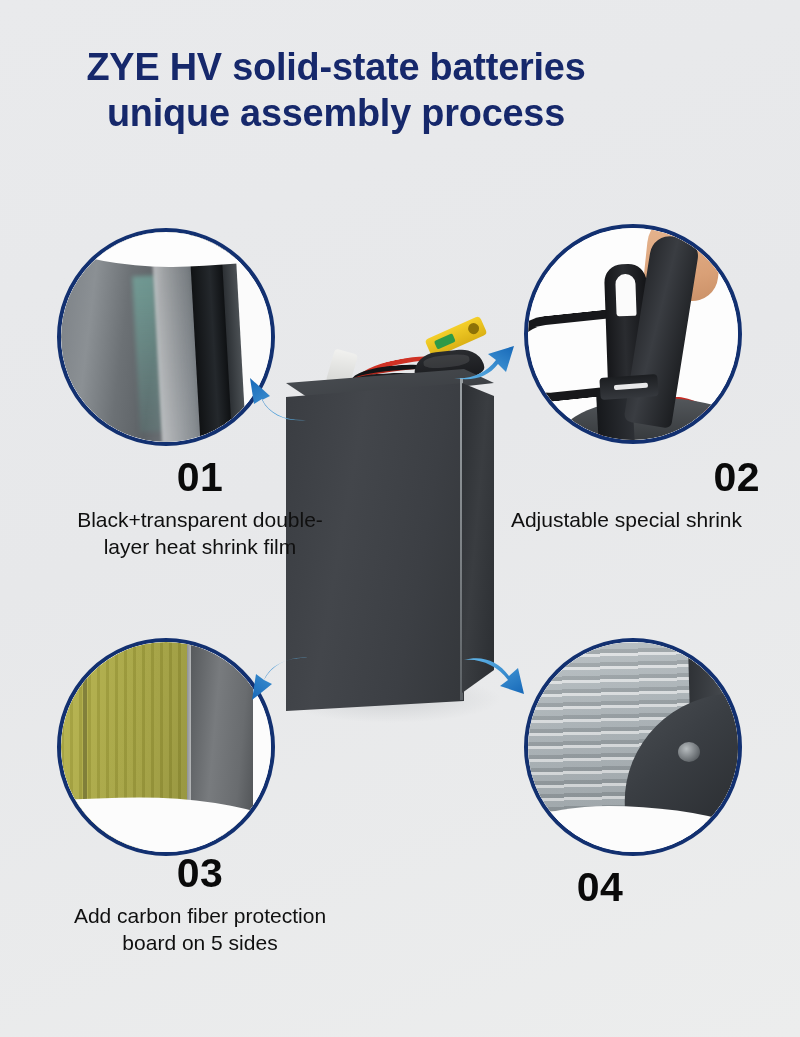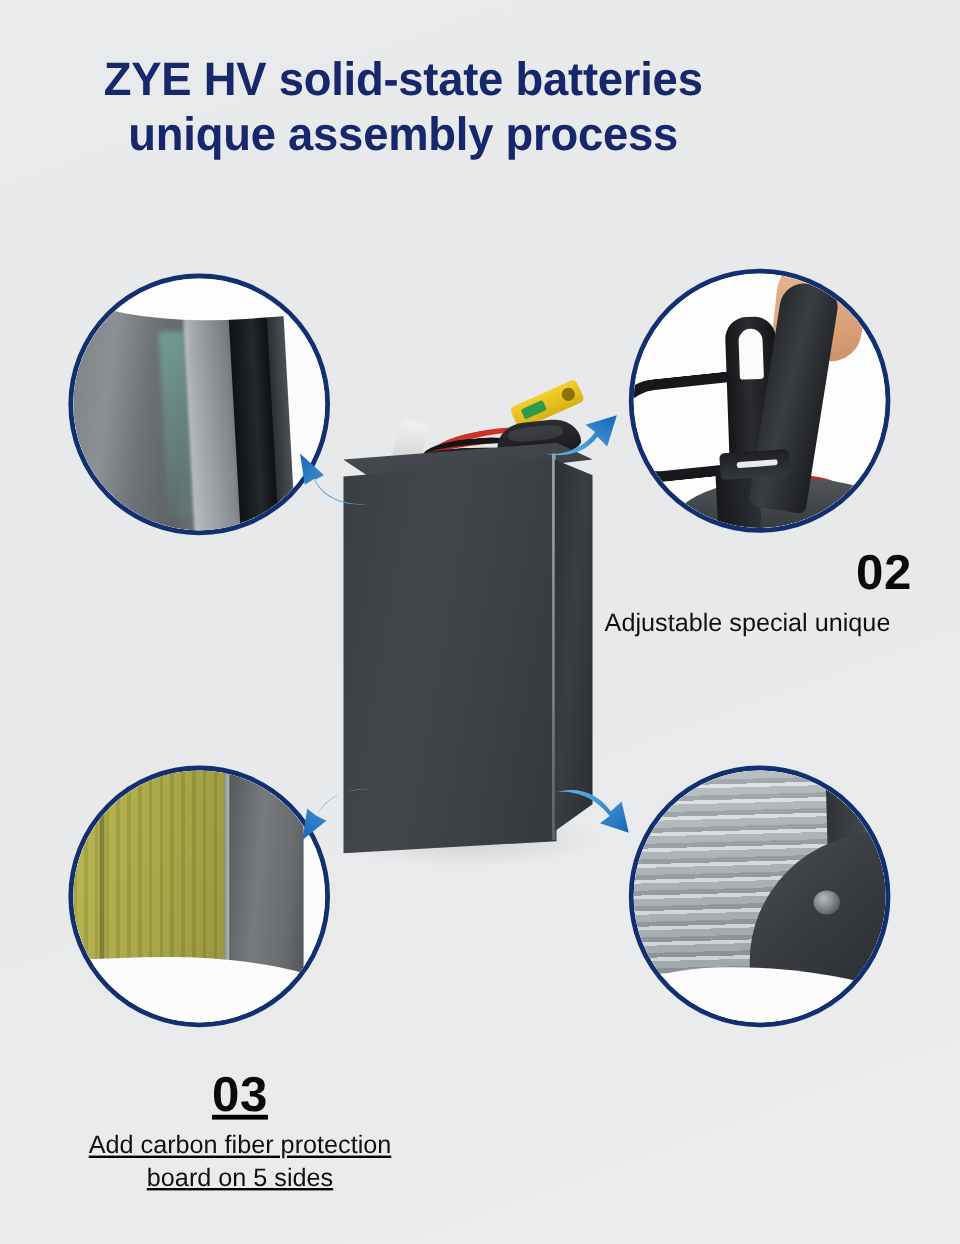--- a/index.html
+++ b/index.html
@@ -353,21 +353,21 @@
   #arrow-4 { left: 462px; top: 652px; }
 
   
   .step {
     position: absolute;
     width: 320px;
     text-align: center;
   }
   #step-1 { left: 40px;  top: 452px; }
   #step-2 { left: 440px; top: 452px; text-align: right; }
-  #step-3 { left: 40px;  top: 887px; text-decoration: underline; }
+  #step-3 { left: 40px;  top: 848px; }
   #step-4 { left: 440px; top: 862px; }
 
   .step-number {
     color: #0a0a0a;
     font-weight: bold;
     font-size: 41px;
     line-height: 50px;
     letter-spacing: 0.5px;
   }
   .step-caption {
@@ -483,27 +483,32 @@
   <svg class="arrow" id="arrow-4" width="66" height="52" viewBox="0 0 66 52">
     <defs>
       <linearGradient id="ag4" x1="0" y1="0" x2="1" y2="1">
         <stop offset="0" stop-color="#63b8ea"></stop>
         <stop offset="1" stop-color="#1668b8"></stop>
       </linearGradient>
     </defs>
     <path d="M2 8 C18 6 36 14 46 28 L38 34 L62 42 L56 16 L47 24 C36 9 20 3 2 8 Z" fill="url(#ag4)"></path>
   </svg>
 
+  <div class="step" id="step-1">
+    <div class="step-number">01</div>
+    <div class="step-caption">Black+transparent double-layer heat shrink film</div>
+  </div>
 
   <div class="step" id="step-2">
     <div class="step-number">02</div>
-    <div class="step-caption">Adjustable special unique</div>
+    <div class="step-caption">Adjustable special shrink</div>
   </div>
 
   <div class="step" id="step-3">
     <div class="step-number">03</div>
     <div class="step-caption">Add carbon fiber protection board on 5 sides</div>
   </div>
 
   <div class="step" id="step-4">
+    <div class="step-number">04</div>
   </div>
 
 </div>
 
 </body></html>

